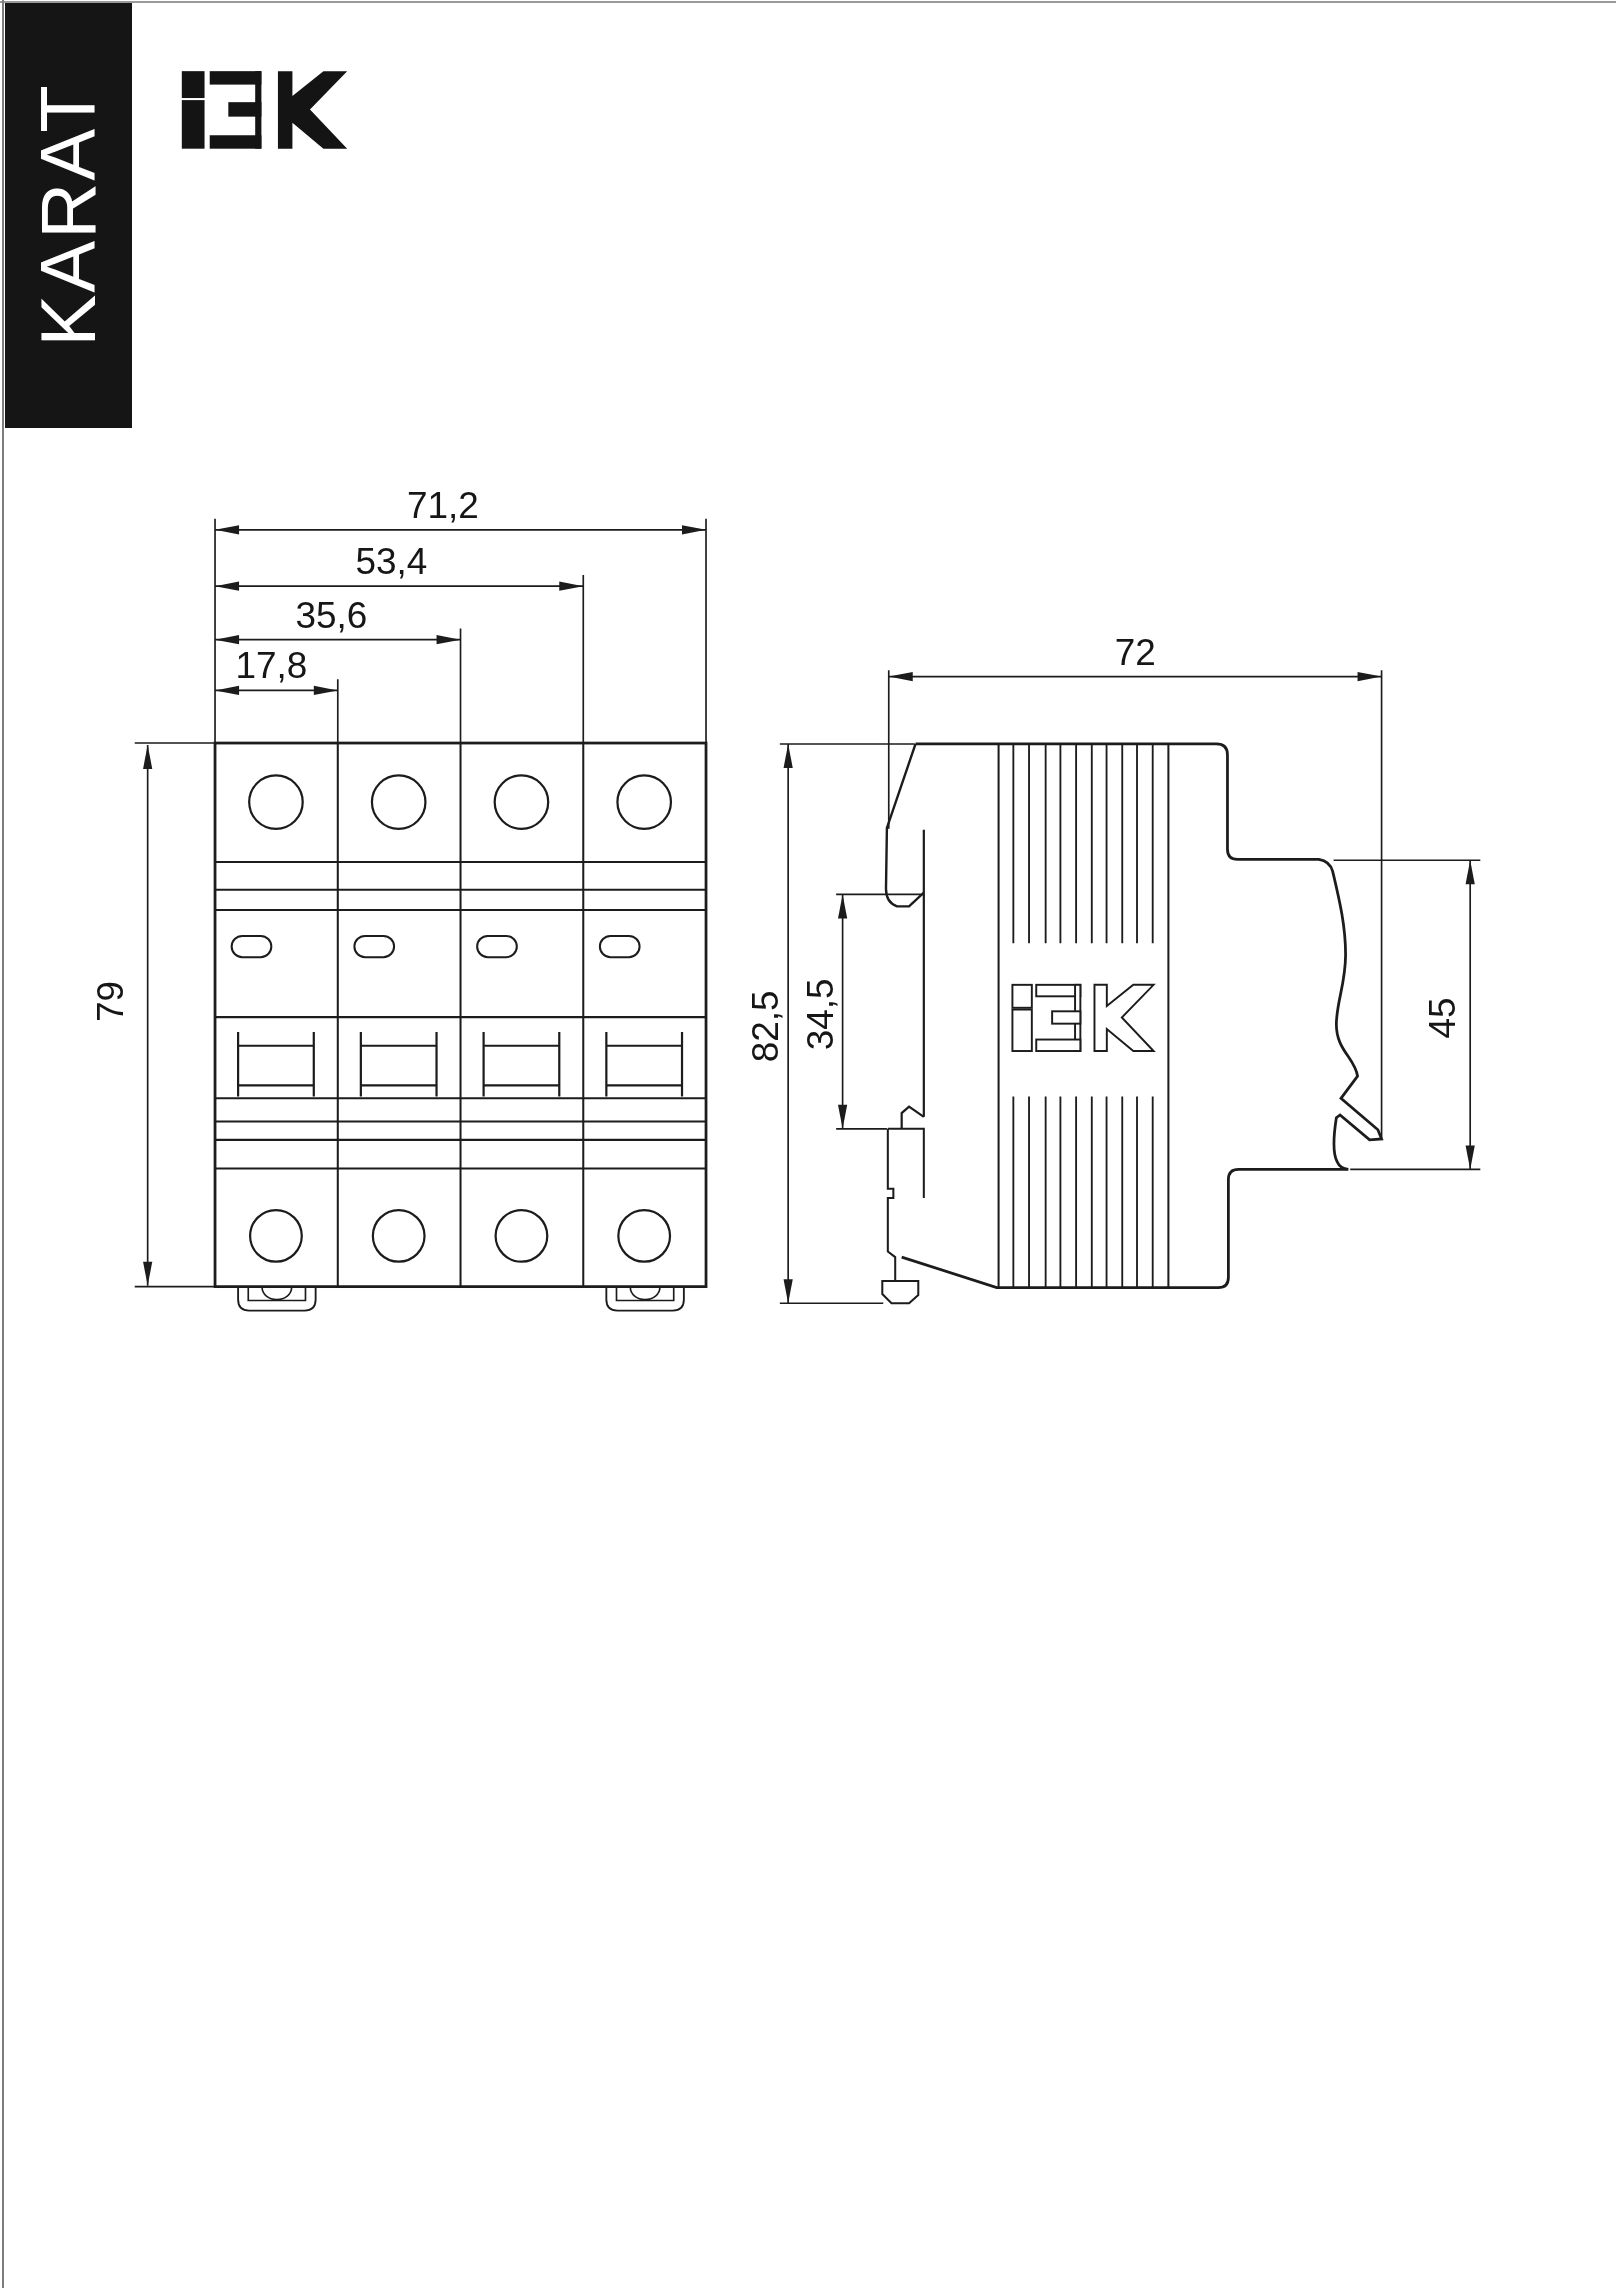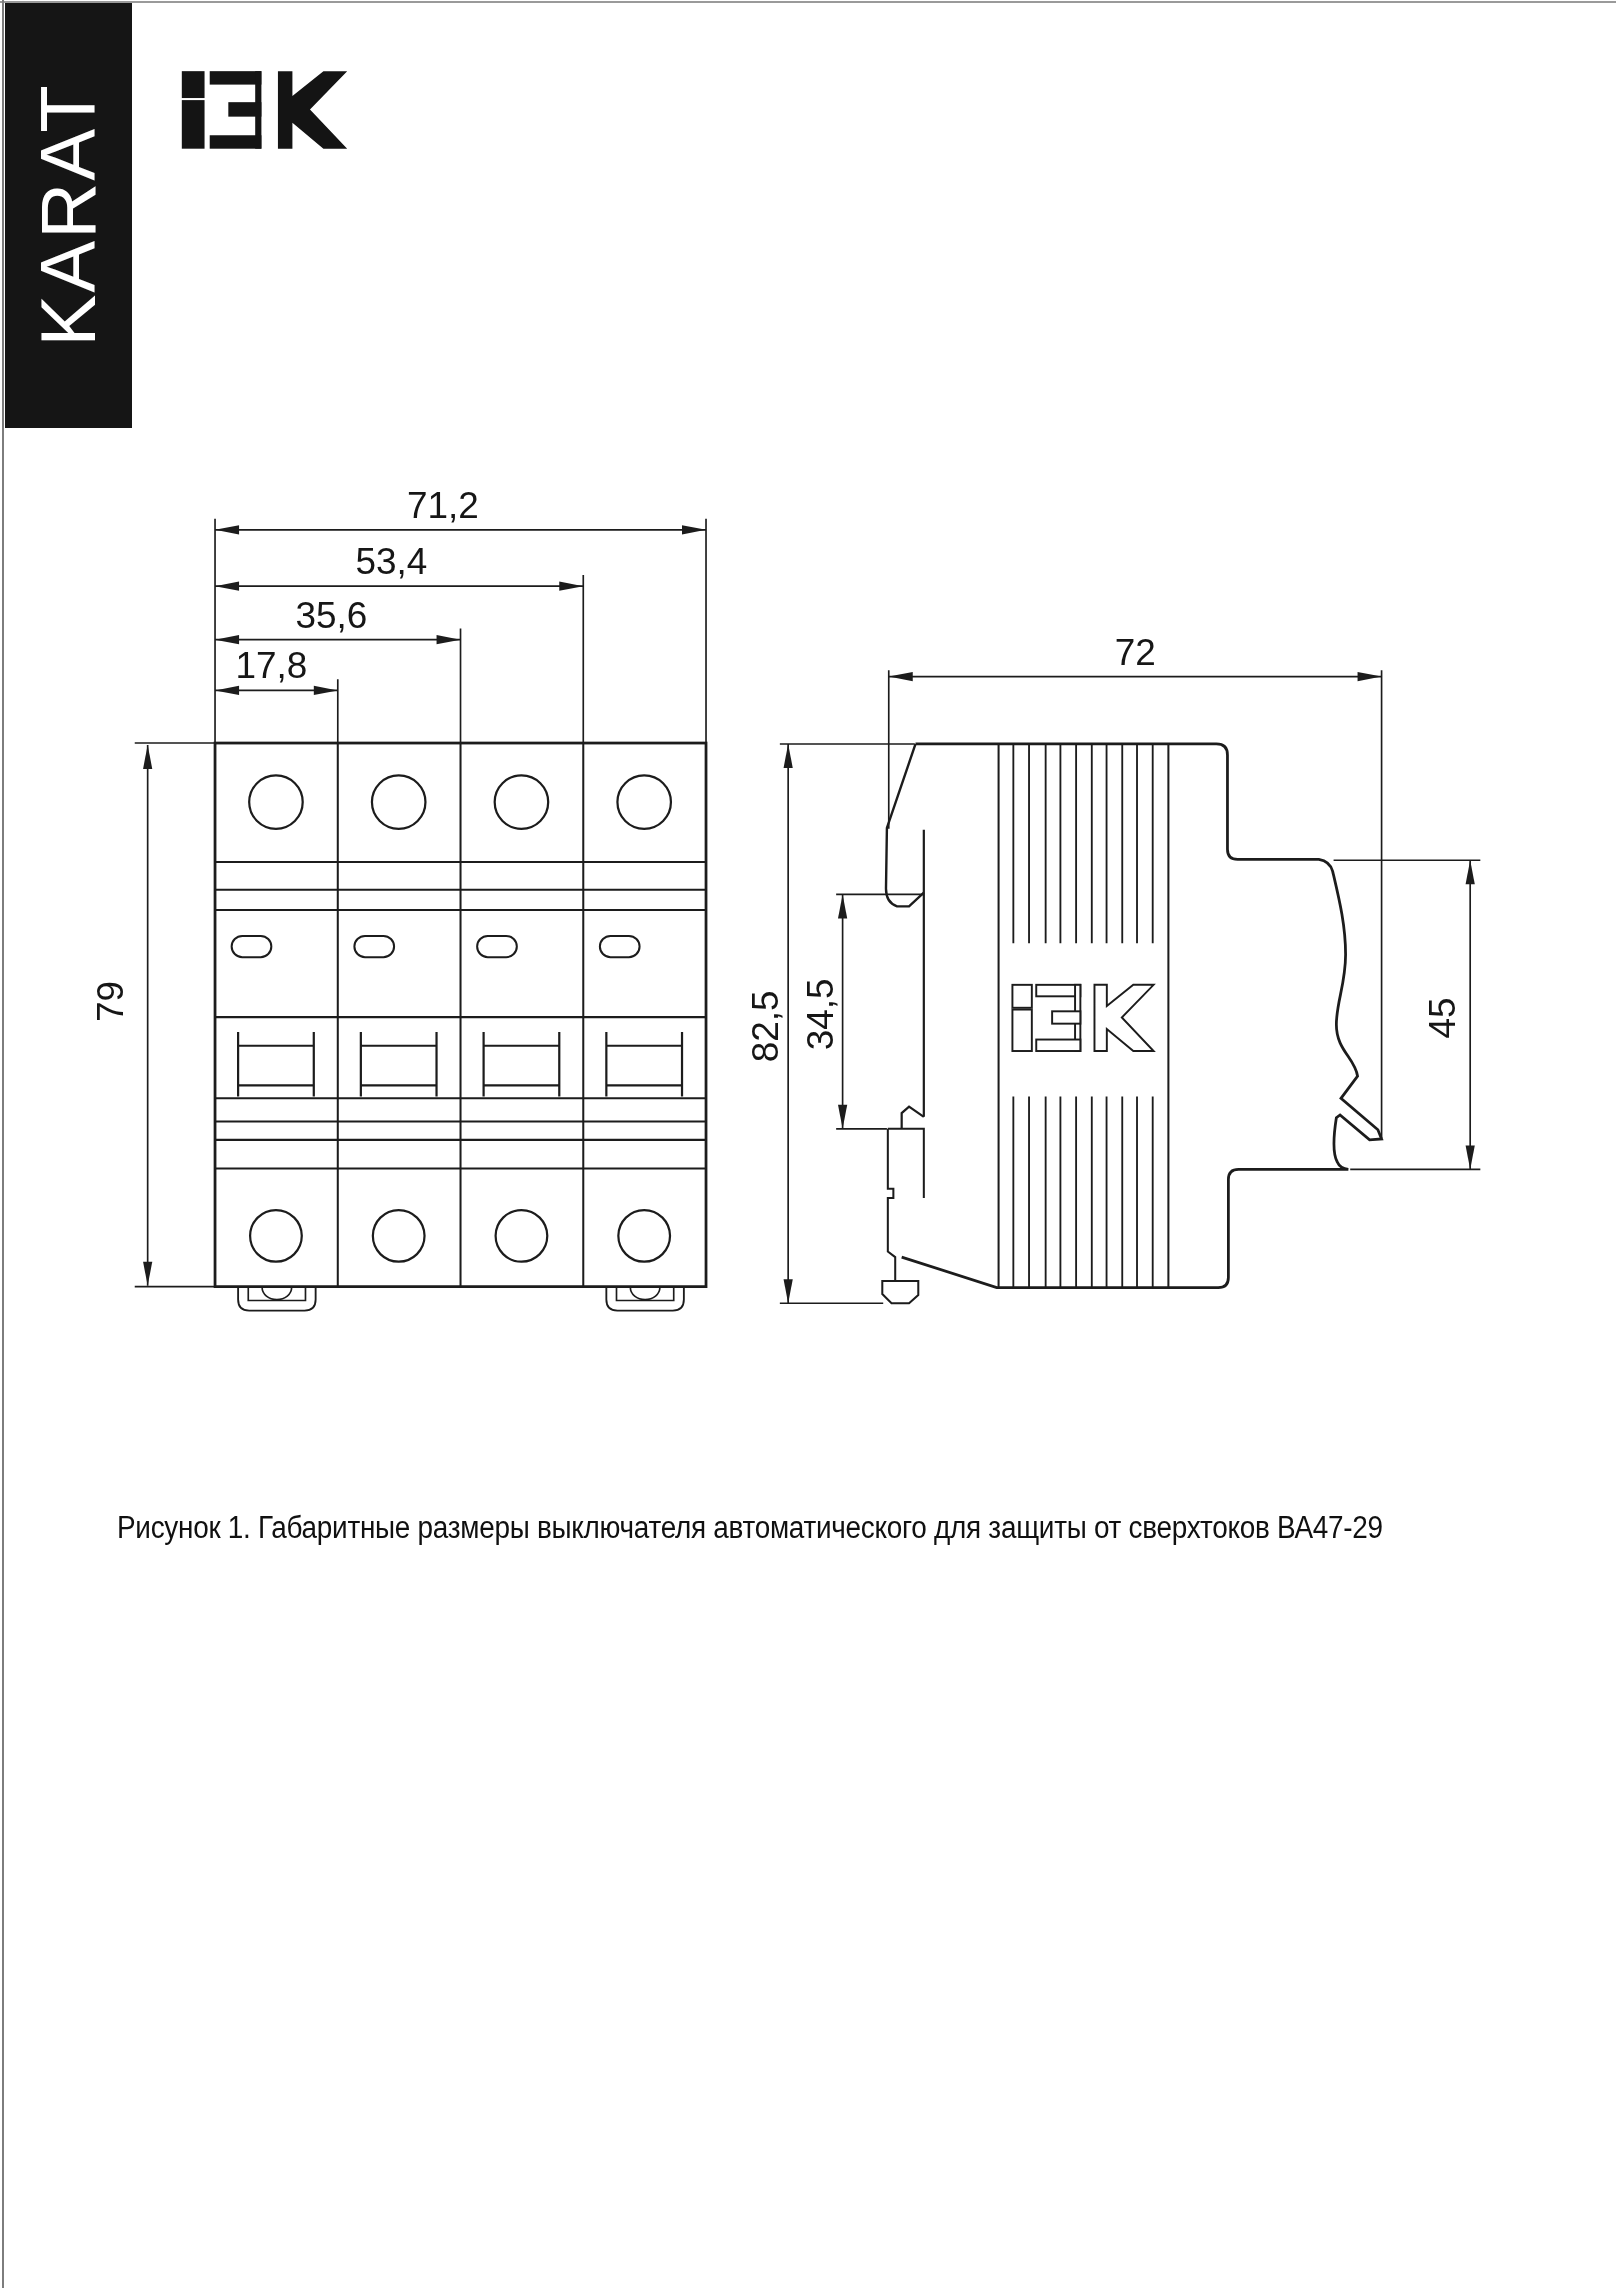--- a/index.html
+++ b/index.html
@@ -181,18 +181,15 @@
         <polygon points="913,1223 908,1197 918,1197"></polygon>
       <polygon points="1593,932 1588,958 1598,958"></polygon>
         <polygon points="1593,1267 1588,1241 1598,1241"></polygon>
     </g>
     <text class="dim-text" x="1230" y="720">72</text>
     <text class="dim-text" transform="translate(843 1112) rotate(-90)">82,5</text>
     <text class="dim-text" transform="translate(903 1099) rotate(-90)">34,5</text>
     <text class="dim-text" transform="translate(1577 1103) rotate(-90)">45</text>
   </svg>
 
-  <div class="caption">
-    <span>Рисунок 1. Габаритные размеры выключателя автоматического для защиты от сверхтоков ВА47-29</span>
-  </div>
 
 </div>
 
 
 </body></html>

